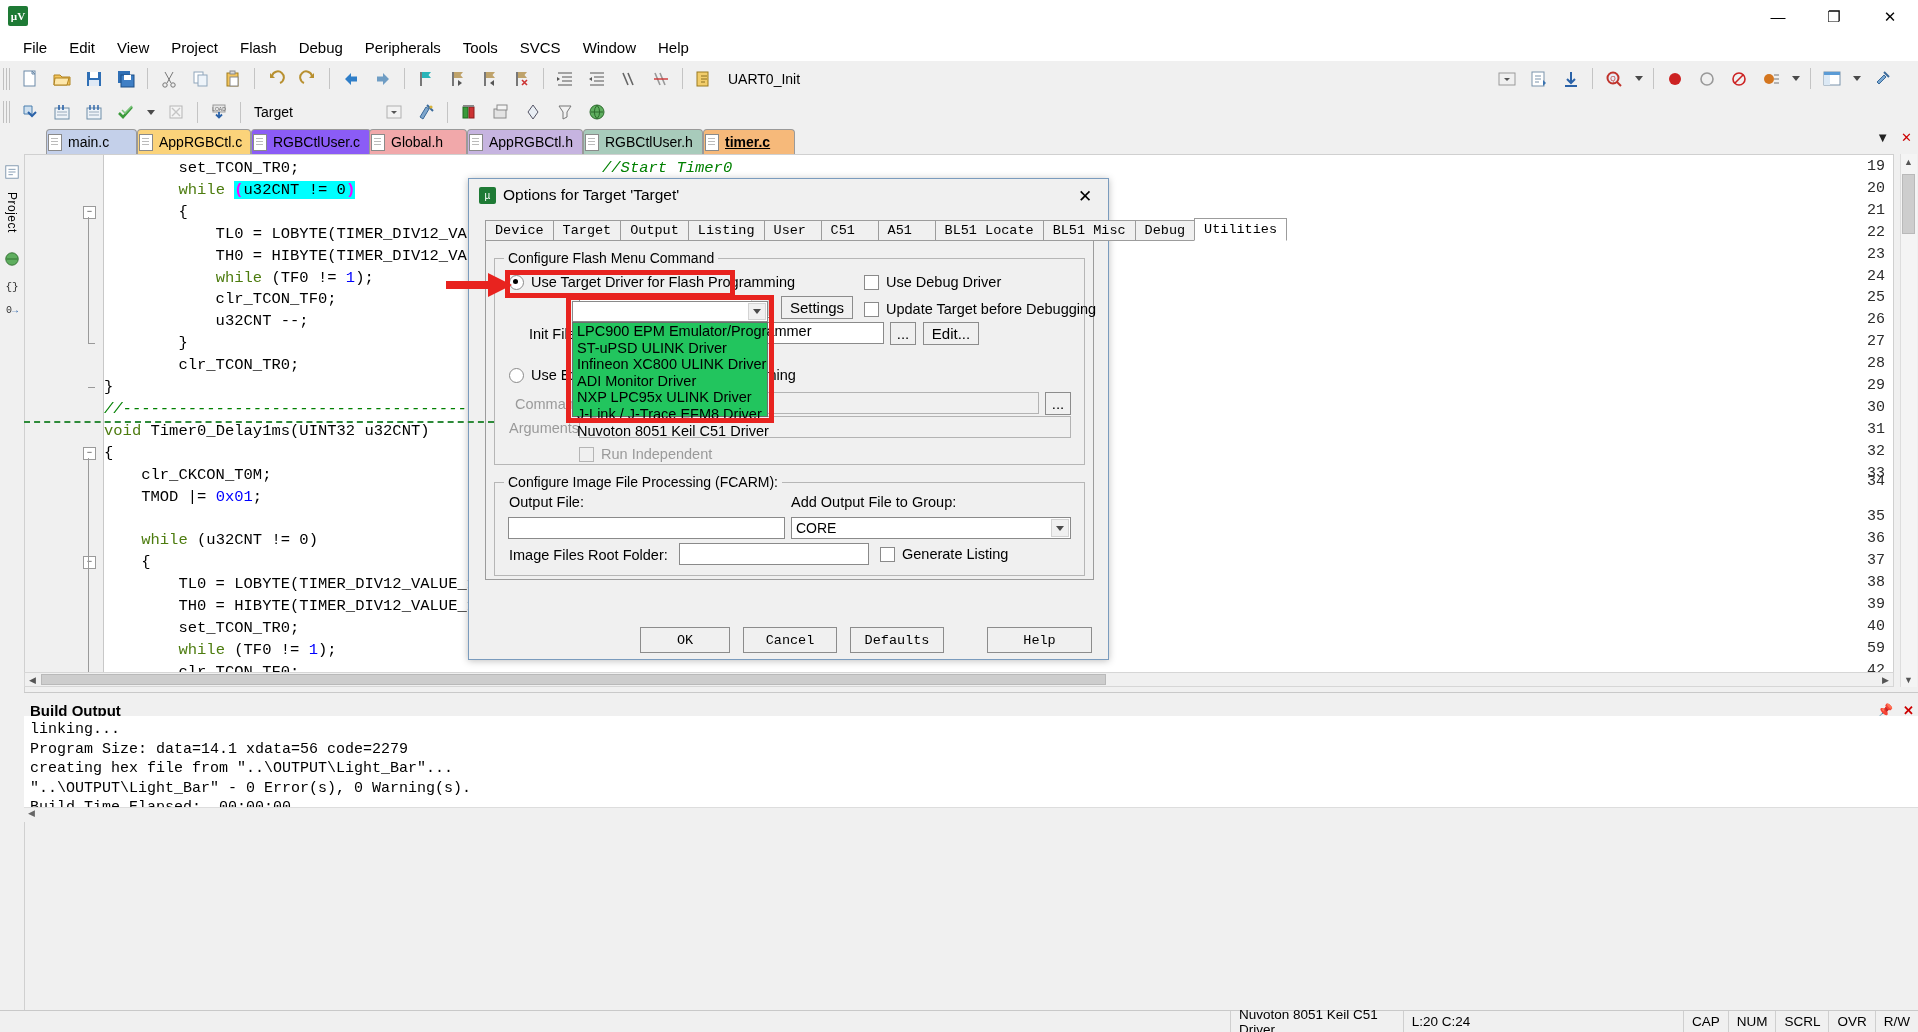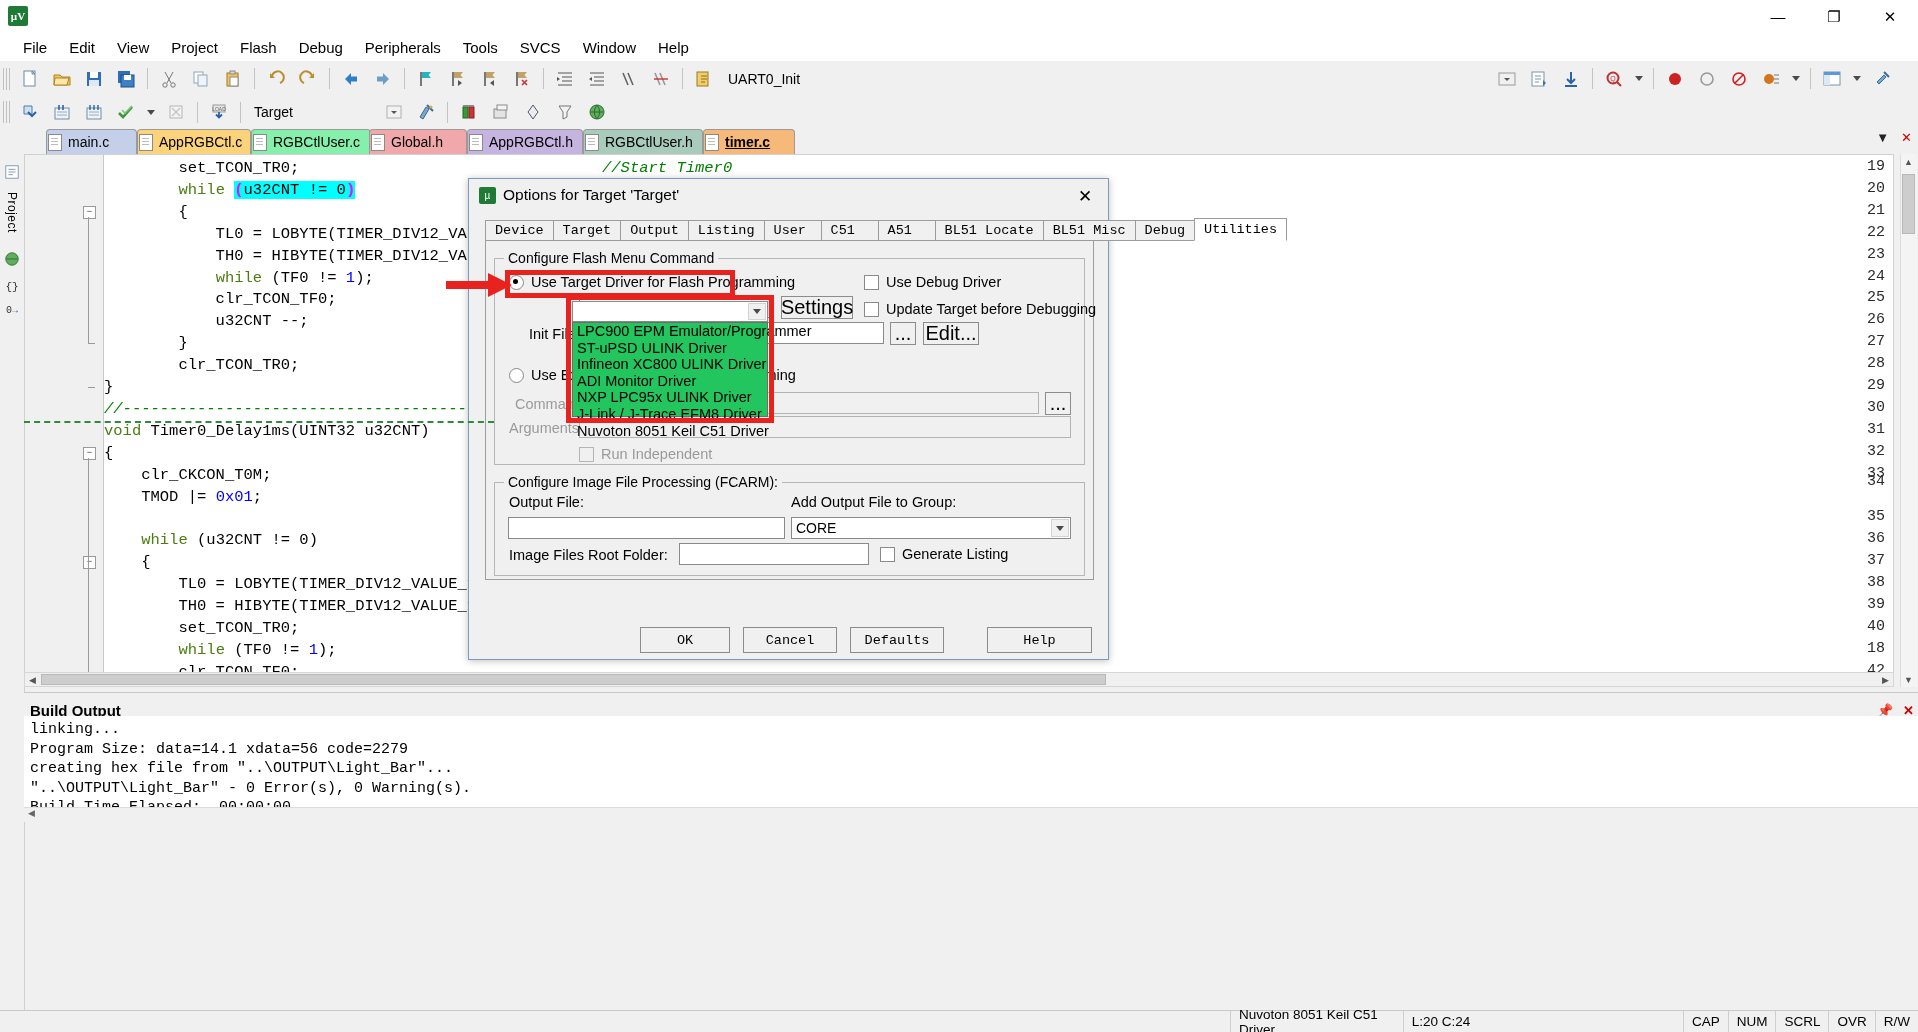--- a/index.html
+++ b/index.html
@@ -132,21 +132,21 @@
   .radio.on:after{content:"";position:absolute;left:3px;top:3px;width:5px;height:5px;border-radius:50%;background:#000;}
   .cbox{width:13px;height:13px;border:1px solid #8a8a8a;background:#fff;display:inline-block;flex:none;}
   .cbox.dis{border-color:#b5b5b5;background:#f0f0f0;}
   .row{position:absolute;display:flex;align-items:center;gap:7px;font-size:14.5px;color:#000;white-space:nowrap;}
   .row.dis{color:#9a9a9a;}
 
   .tinput{position:absolute;background:#fff;border:1px solid #8a8a8a;box-sizing:border-box;
           font-size:14px;padding:2px 4px;display:flex;align-items:center;}
   .tinput.dis{background:#f0f0f0;border-color:#b3b3b3;color:#9a9a9a;}
   .btn{position:absolute;background:#f0f0f0;border:1px solid #8c8c8c;box-sizing:border-box;
-       display:flex;align-items:center;justify-content:center;font-size:20px;color:#000;}
+       display:flex;align-items:center;justify-content:center;font-size:15px;color:#000;}
   .btn-mono{font-family:"Liberation Mono","DejaVu Sans Mono",monospace;font-size:13.5px;}
   .lab{position:absolute;font-size:14.5px;color:#000;white-space:nowrap;}
   .lab.dis{color:#9a9a9a;}
 
   .combo{position:absolute;background:#fff;border:1px solid #8a8a8a;box-sizing:border-box;display:flex;align-items:center;}
   .combo .arrow{position:absolute;right:1px;top:1px;bottom:1px;width:18px;background:#f0f0f0;
                 border:1px solid #d3d3d3;display:flex;align-items:center;justify-content:center;box-sizing:border-box;}
   .combo .val{padding-left:4px;font-size:14px;}
 
   .droplist{position:absolute;background:#22c55e;border:1px solid #6d6d6d;box-sizing:border-box;z-index:40;}
@@ -490,21 +490,21 @@
 
   <div class="tabstrip">
     <div class="ftab" style="left:46px;width:91px;background:#c4d0ea">
       <span class="pg"></span>
       <span class="lbl">main.c</span>
       </div>
     <div class="ftab" style="left:137px;width:114px;background:#fbd37a">
       <span class="pg"></span>
       <span class="lbl">AppRGBCtl.c</span>
       </div>
-    <div class="ftab" style="left:251px;width:120px;background:#86efac">
+    <div class="ftab" style="left:251px;width:120px;background:#8b5cf6">
       <span class="pg"></span>
       <span class="lbl">RGBCtlUser.c</span>
       </div>
     <div class="ftab" style="left:369px;width:98px;background:#f1a8aa">
       <span class="pg"></span>
       <span class="lbl">Global.h</span>
       </div>
     <div class="ftab" style="left:467px;width:116px;background:#c6b4e0">
       <span class="pg"></span>
       <span class="lbl">AppRGBCtl.h</span>
@@ -593,21 +593,21 @@
       <div class="fold" style="top: 291.7px;">−</div>
       <div class="lnum" style="top: 309.6px;">33</div>
       <div class="lnum" style="top: 318px;">34</div>
       <div class="lnum" style="top: 353.4px;">35</div>
       <div class="lnum" style="top: 375.3px;">36</div>
       <div class="lnum" style="top: 397.2px;">37</div>
       <div class="fold" style="top: 401.2px;">−</div>
       <div class="lnum" style="top: 419.1px;">38</div>
       <div class="lnum" style="top: 441px;">39</div>
       <div class="lnum" style="top: 462.9px;">40</div>
-      <div class="lnum" style="top: 484.8px;">18</div>
+      <div class="lnum" style="top: 484.8px;">59</div>
       <div class="lnum" style="top: 506.7px;">42</div>
       <div class="lnum" style="top: 528.6px;">43</div>
       <div class="foldline" style="top: 61.8px; height: 127.4px;"></div>
       <div class="foldline" style="top: 302.7px; height: 258.8px;"></div>
     </div>
 
   <div class="vsb">
     <div class="vsb-ar" style="top:0">▲</div>
     <div class="vsb-thumb"></div>
     <div class="vsb-ar" style="bottom:0">▼</div>

